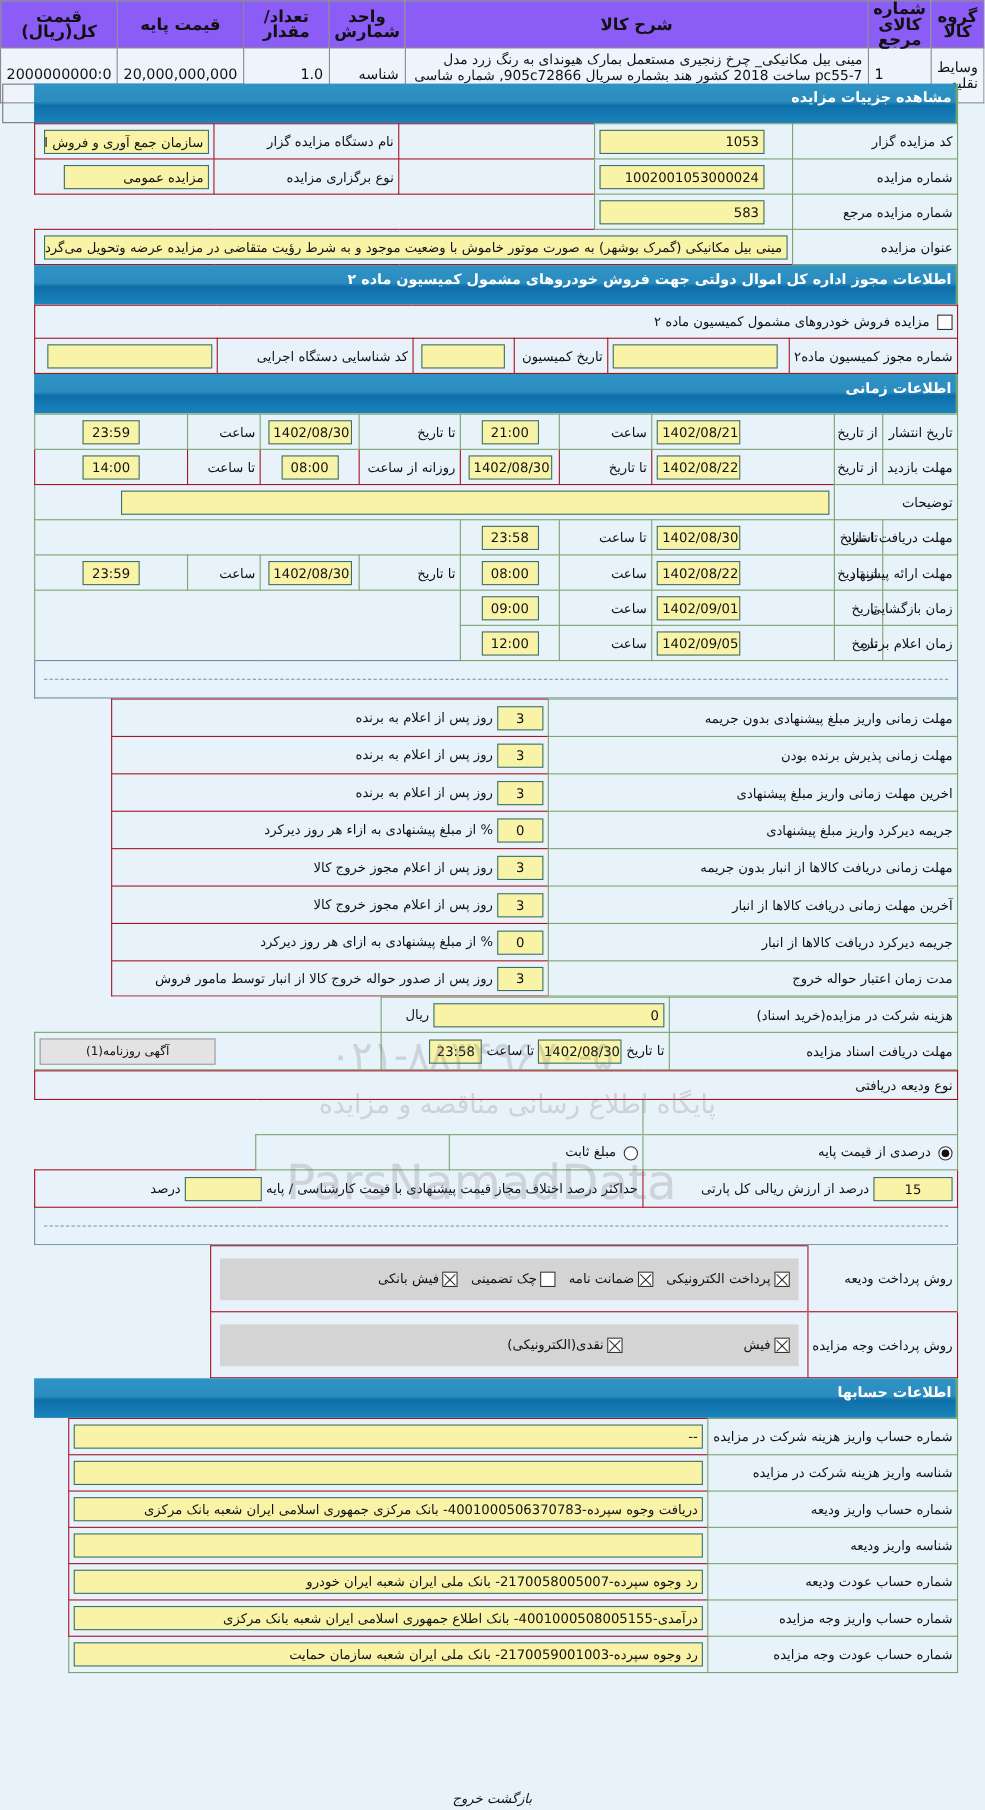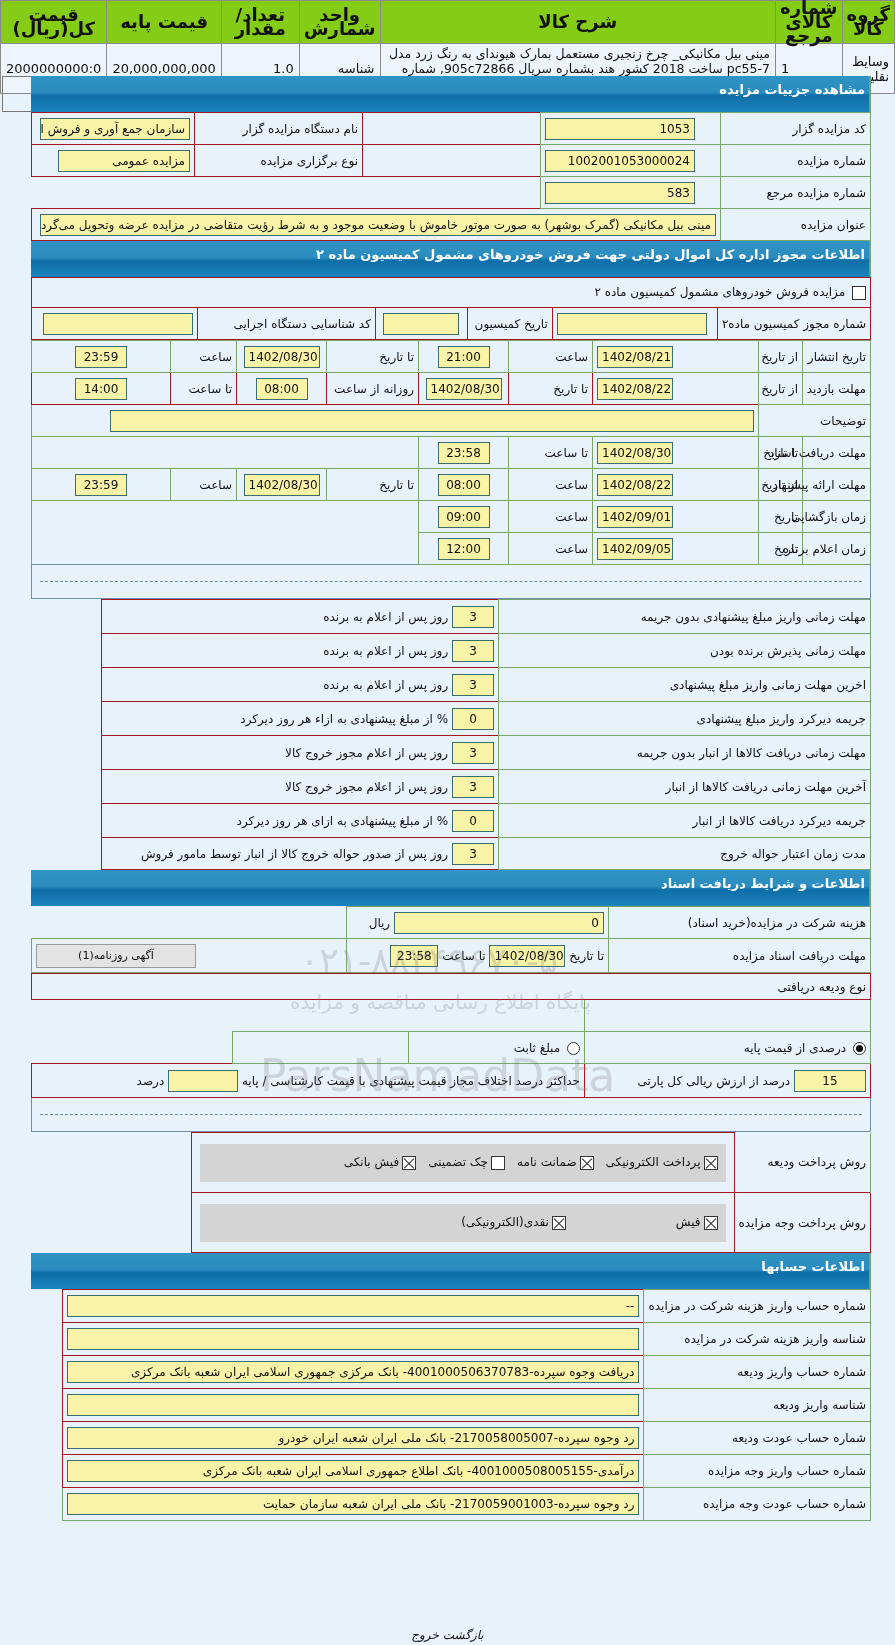--- a/index.html
+++ b/index.html
@@ -14,21 +14,21 @@
     direction: rtl;
     position: relative;
     overflow: hidden;
   }
   
   .items-table {
     position: absolute; top: 0; left: 0; width: 895px;
     border-collapse: collapse; background: #fff;
   }
   .items-table th {
-    background: #84cc16; font-weight: bold; font-size: 18px;
+    background: #8b5cf6; font-weight: bold; font-size: 15px;
     border: 1px solid #8a8a8a; height: 36px; padding: 0 4px; line-height: 14px;
   }
   .items-table td {
     border: 1px solid #8a8a8a; height: 38px; padding: 2px 5px; font-size: 13px;
     background: #eef4fb; vertical-align: middle;
   }
   .items-table td.num { text-align: left; direction: ltr; }
 
   .panel {
     position: absolute; left: 31px; width: 840px;
@@ -164,20 +164,21 @@
       <td class="red" style="width:150px">شماره مجوز کمیسیون ماده۲</td>
       <td class="red" style="width:165px;text-align:left"><span class="fld" style="width:150px"></span></td>
       <td class="red" style="width:85px">تاریخ کمیسیون</td>
       <td class="red" style="width:92px;text-align:center"><span class="fld" style="width:76px"></span></td>
       <td class="red" style="width:178px">کد شناسایی دستگاه اجرایی</td>
       <td class="red"><span class="fld" style="width:150px"></span></td>
     </tr>
   </tbody>
     </table>
 
+  <div class="section-header">اطلاعات زمانی</div>
   <table class="form" style="table-layout:fixed">
     <colgroup>
       <col style="width:68px">
         <col style="width:44px">
         <col style="width:166px">
         <col style="width:84px">
         <col style="width:90px">
         <col style="width:92px">
         <col style="width:90px">
         <col style="width:66px">
@@ -283,21 +284,20 @@
       <td style="height:34px">جریمه دیرکرد دریافت کالاها از انبار</td>
       <td class="red"><span class="fld c" style="width:42px">0</span> <span>% از مبلغ پیشنهادی به ازای هر روز دیرکرد</span></td>
     </tr>
     <tr>
       <td style="height:32px">مدت زمان اعتبار حواله خروج</td>
       <td class="red"><span class="fld c" style="width:42px">3</span> <span>روز پس از صدور حواله خروج کالا از انبار توسط مامور فروش</span></td>
     </tr>
   </tbody>
     </table>
 
-  <div class="section-header">اطلاعات و شرایط دریافت اسناد</div>
   <table class="form">
     <tbody>
     <tr>
       <td style="width:262px;height:32px">هزینه شرکت در مزایده(خرید اسناد)</td>
       <td style="width:262px">
         <span class="fld" style="width:210px">0</span>
         <span>ریال</span>
       </td>
       <td style="border:none"></td>
     </tr>
@@ -415,13 +415,13 @@
     </table>
 </div>
 
 <div class="footer-link">
   <span>بازگشت</span>
   <span>خروج</span>
 </div>
 
 <div class="watermark" style="top:1050px;left:260px;font-size:44px;">ParsNamadData</div>
 <div class="watermark" style="top:940px;left:300px;font-size:36px;">۰۲۱-۸۸۳۴۹۶۷۰-۵</div>
-<div class="watermark" style="top:990px;left:290px;font-size:20px;">پایگاه اطلاع رسانی مناقصه و مزایده</div>
+<div class="watermark" style="top:990px;left:290px;font-size:24px;">پایگاه اطلاع رسانی مناقصه و مزایده</div>
 
 </body></html>

